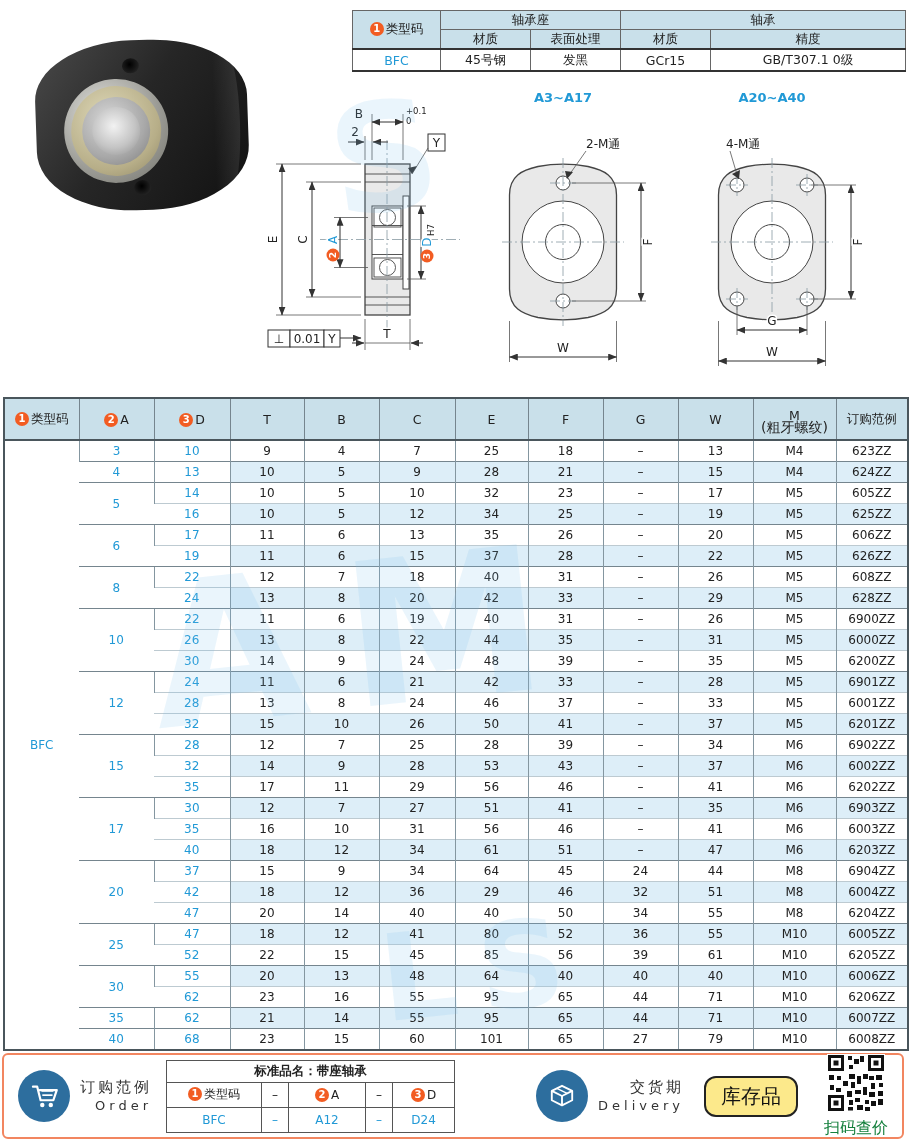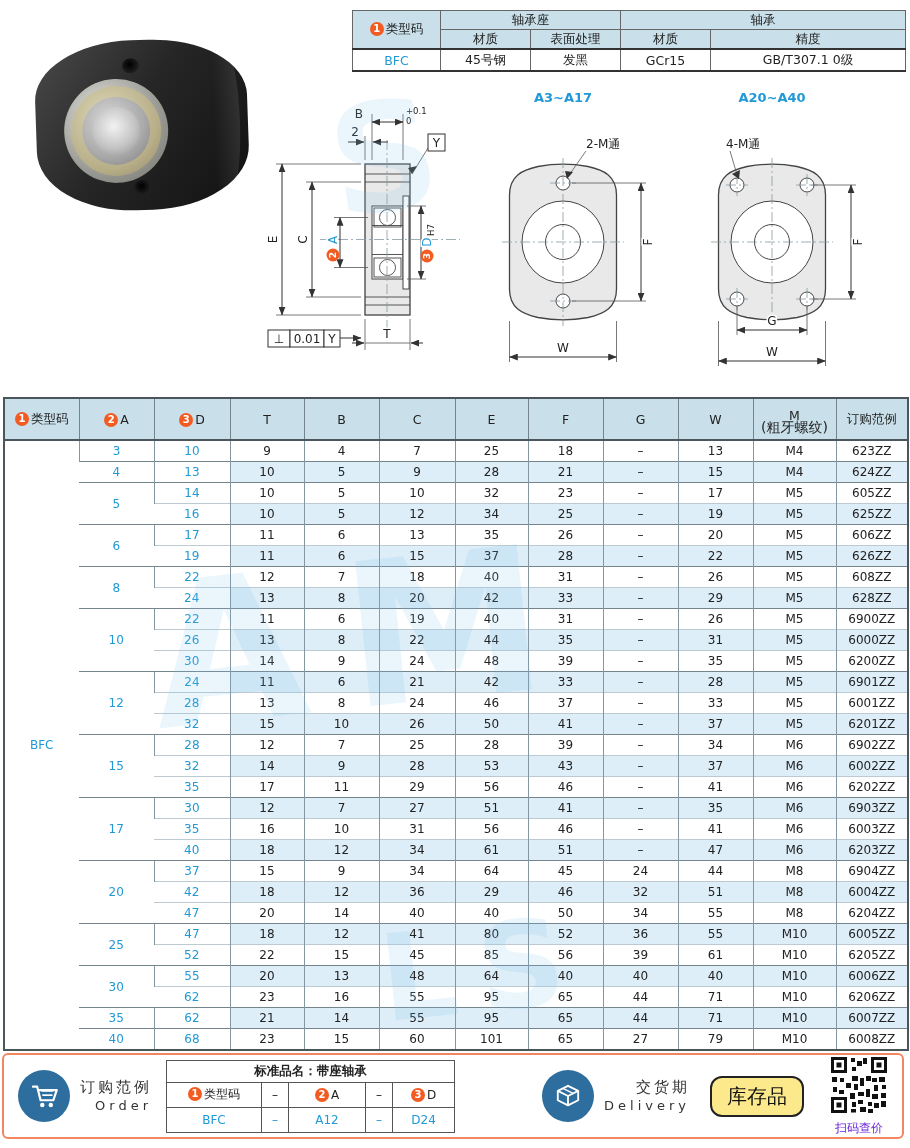--- a/index.html
+++ b/index.html
@@ -86,21 +86,21 @@
   .iclabel{margin-left:10px;margin-right:14px;text-align:right;}
   .iclabel .cn{font-size:15px;letter-spacing:3px;color:#333;line-height:20px;white-space:nowrap;}
   .iclabel .en{font-size:13px;letter-spacing:4px;color:#333;line-height:18px;white-space:nowrap;}
   .order-table{border-collapse:collapse;font-size:12px;table-layout:fixed;width:288px;}
   .order-table td{border:1px solid #555;text-align:center;height:24px;padding:0;background:#fff;}
   .order-table .trow td{height:21px;font-weight:bold;font-size:12.5px;}
   .spacer{flex:1;}
   .badge{background:#fce98b;border:2px solid #222;border-radius:12px;padding:5px 15px;
       font-size:20px;color:#111;white-space:nowrap;margin-left:6px;}
   .qr-wrap{margin-left:26px;text-align:center;flex:0 0 auto;}
-  .qr-cap{font-size:12px;color:#6d28d9;margin-top:2px;}
+  .qr-cap{font-size:16px;color:#15803d;margin-top:2px;}
 </style>
 </head>
 <body>
 
 <div class="page">
 
   <div class="wm wm1">S</div>
   <div class="wm wm2">AM</div>
   <div class="wm wm3">LS</div>
 

